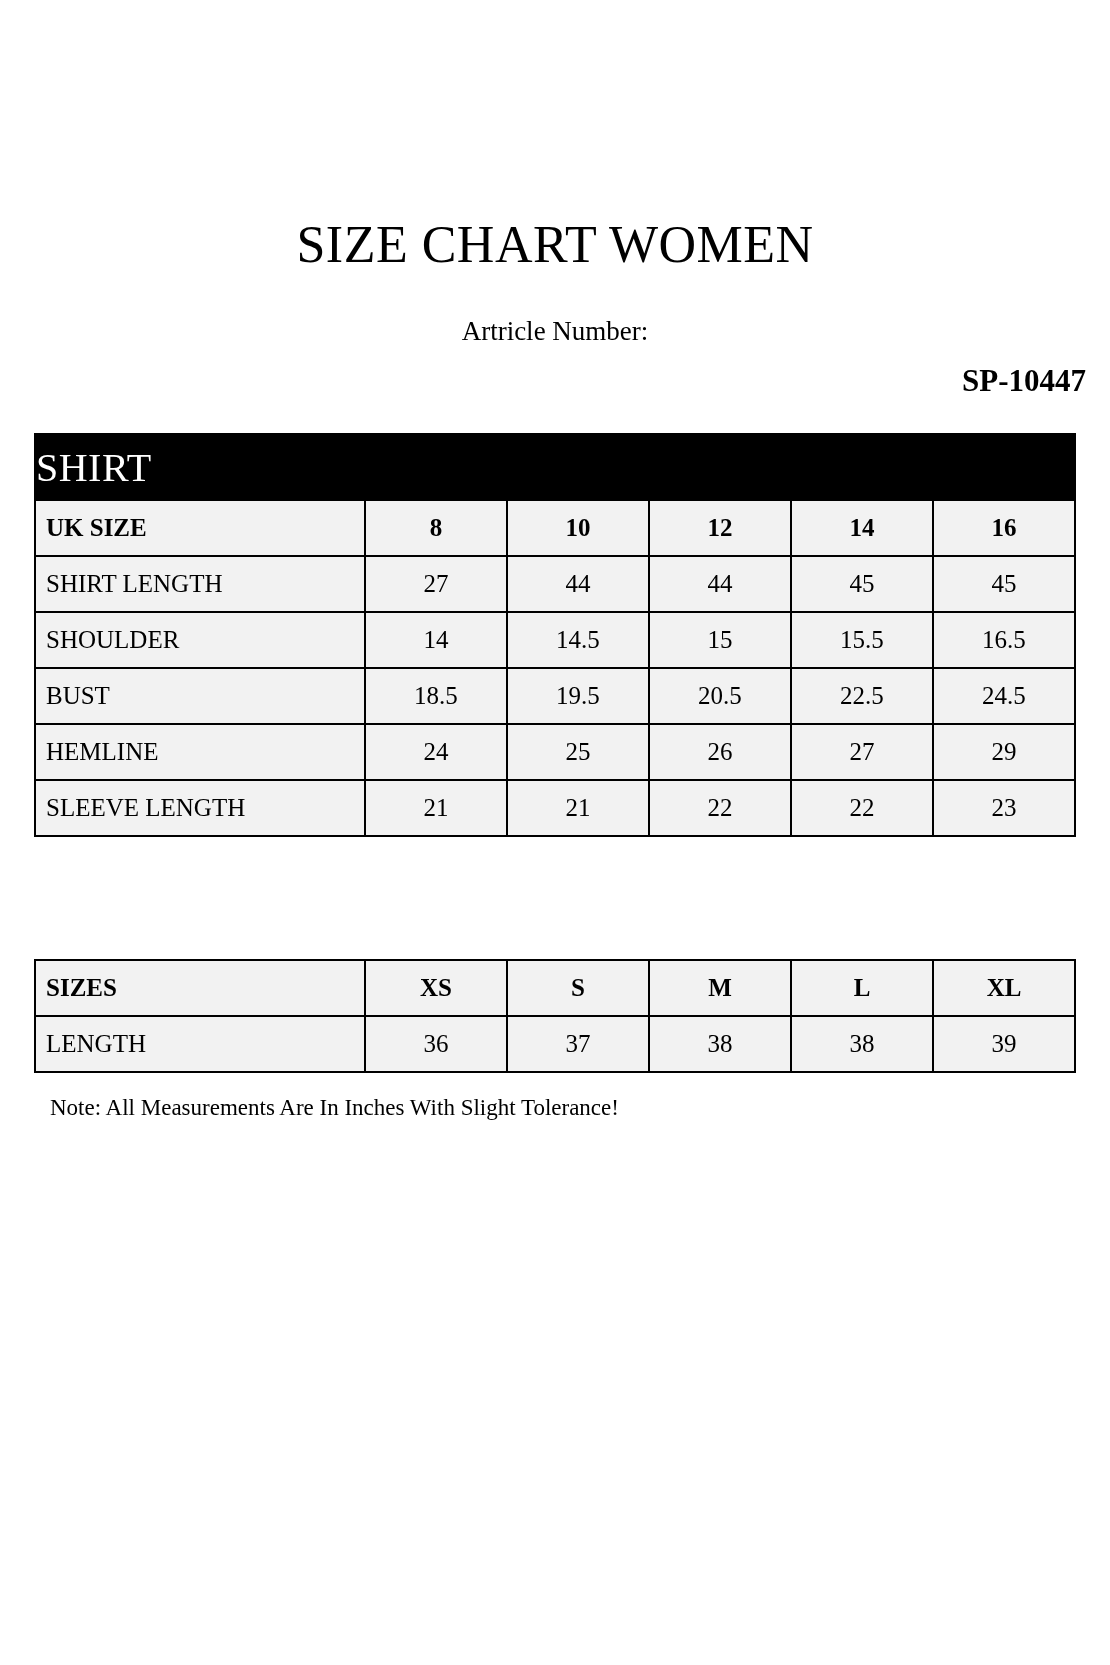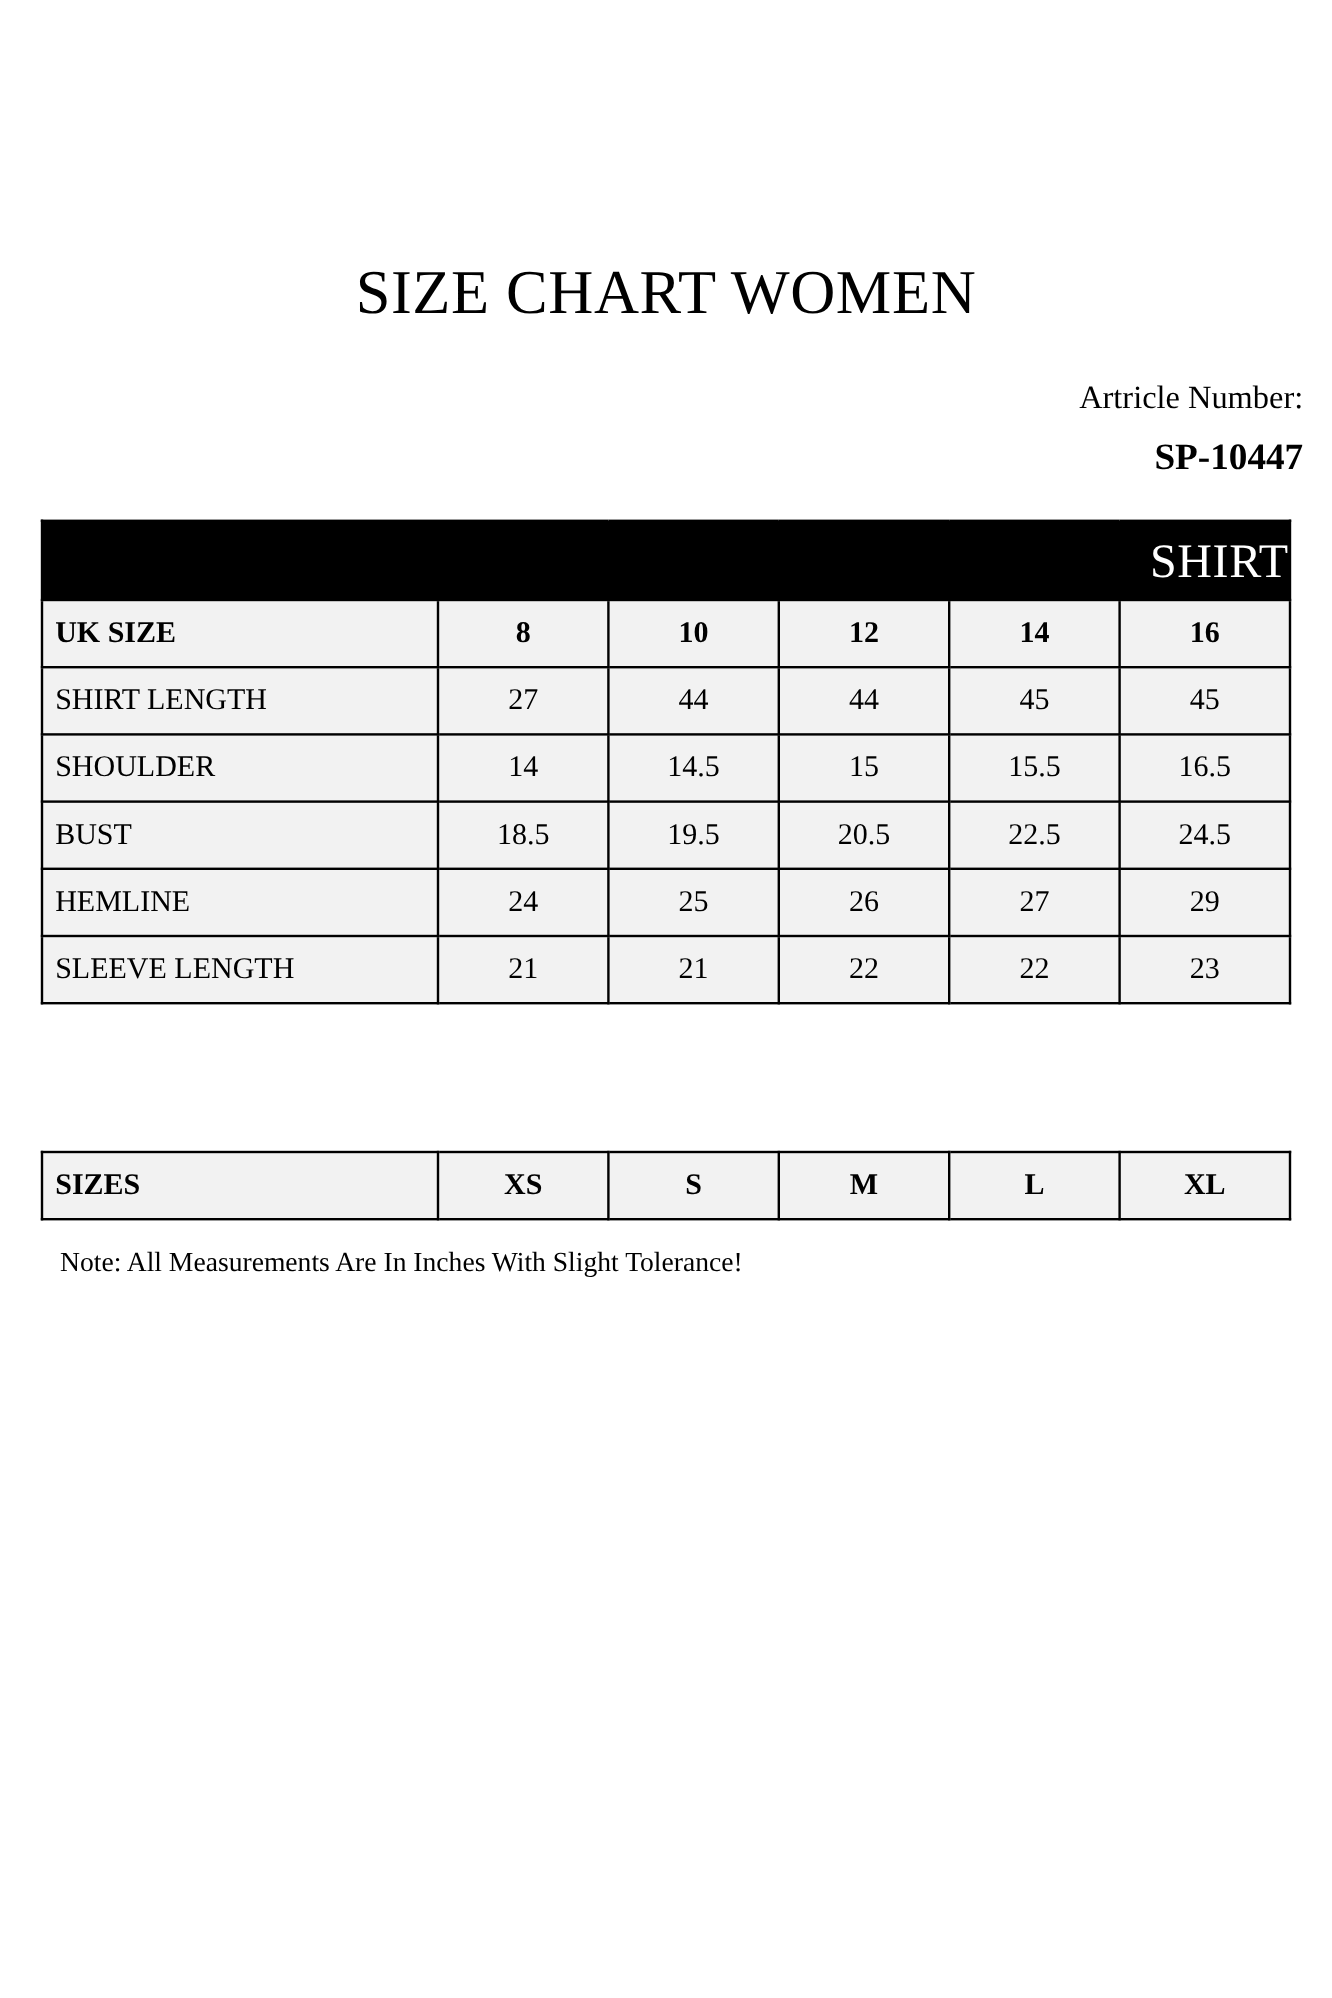--- a/index.html
+++ b/index.html
@@ -22,21 +22,21 @@
     position: relative;
   }
   .title {
     text-align: center;
     font-size: 52px;
     letter-spacing: 0.5px;
     margin-top: 215px;
     font-weight: 400;
   }
   .subtitle {
-    text-align: right;
+    text-align: center;
     font-size: 27px;
     margin-top: 42px;
     font-weight: 400;
   }
   .article-number {
     text-align: right;
     font-size: 31px;
     font-weight: bold;
     margin-top: 16px;
   }
@@ -59,21 +59,21 @@
     font-size: 25px;
     font-weight: 400;
     padding: 0 0 0 0;
     text-align: center;
     vertical-align: middle;
   }
   .banner {
     background: #000000 !important;
     color: #ffffff;
     font-size: 40px;
-    text-align: right;
+    text-align: left;
     height: 64px;
     letter-spacing: 0.5px;
     border: 2px solid #000000;
   }
   td.label {
     text-align: left;
     padding-left: 10px;
     width: 330px;
   }
   td.label.bold, td.sizecell.bold {
@@ -172,18 +172,26 @@
     </colgroup>
     <tbody id="trouser-body">
         <tr>
           <td class="label bold">SIZES</td>
           <td class="sizecell bold sizecol">XS</td>
           <td class="sizecell bold sizecol">S</td>
           <td class="sizecell bold sizecol">M</td>
           <td class="sizecell bold sizecol">L</td>
           <td class="sizecell bold sizecol">XL</td>
         </tr>
+        <tr>
+          <td class="label">LENGTH</td>
+          <td class="sizecell sizecol">36</td>
+          <td class="sizecell sizecol">37</td>
+          <td class="sizecell sizecol">38</td>
+          <td class="sizecell sizecol">38</td>
+          <td class="sizecell sizecol">39</td>
+        </tr>
       </tbody>
   </table>
 
   <div class="note">Note: All Measurements Are In Inches With Slight Tolerance!</div>
 
 </div>
 
 </body></html>

